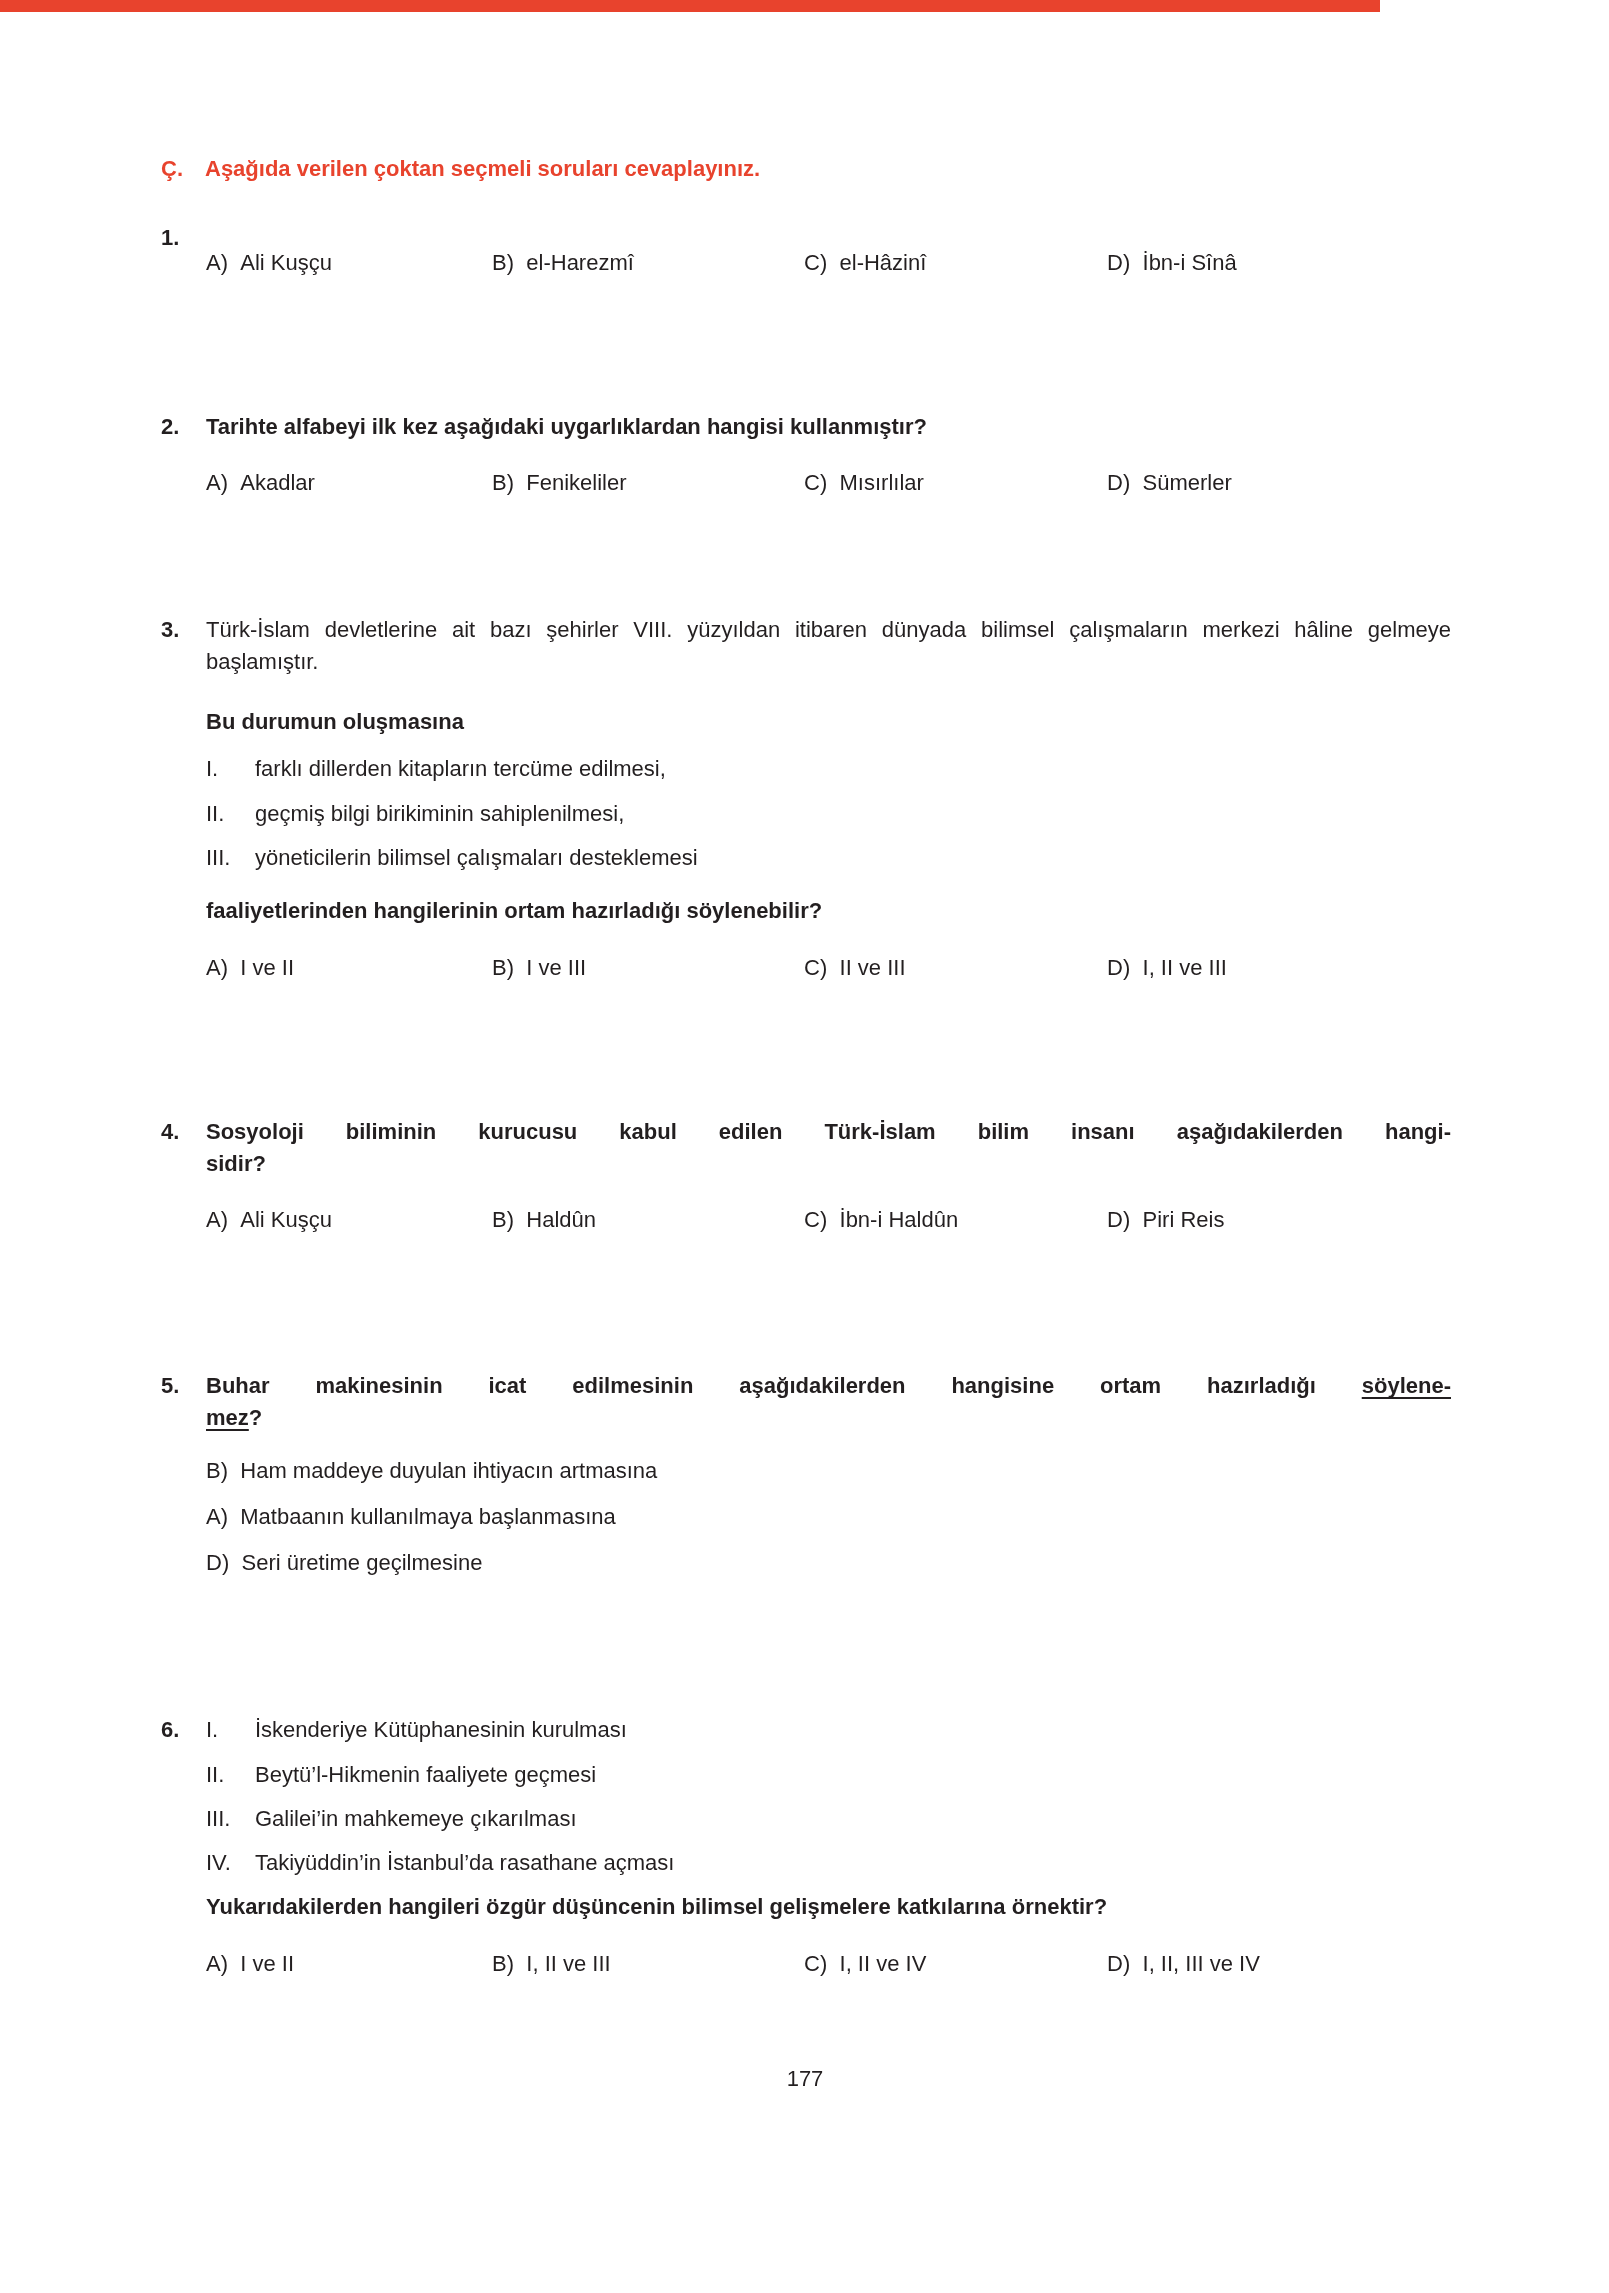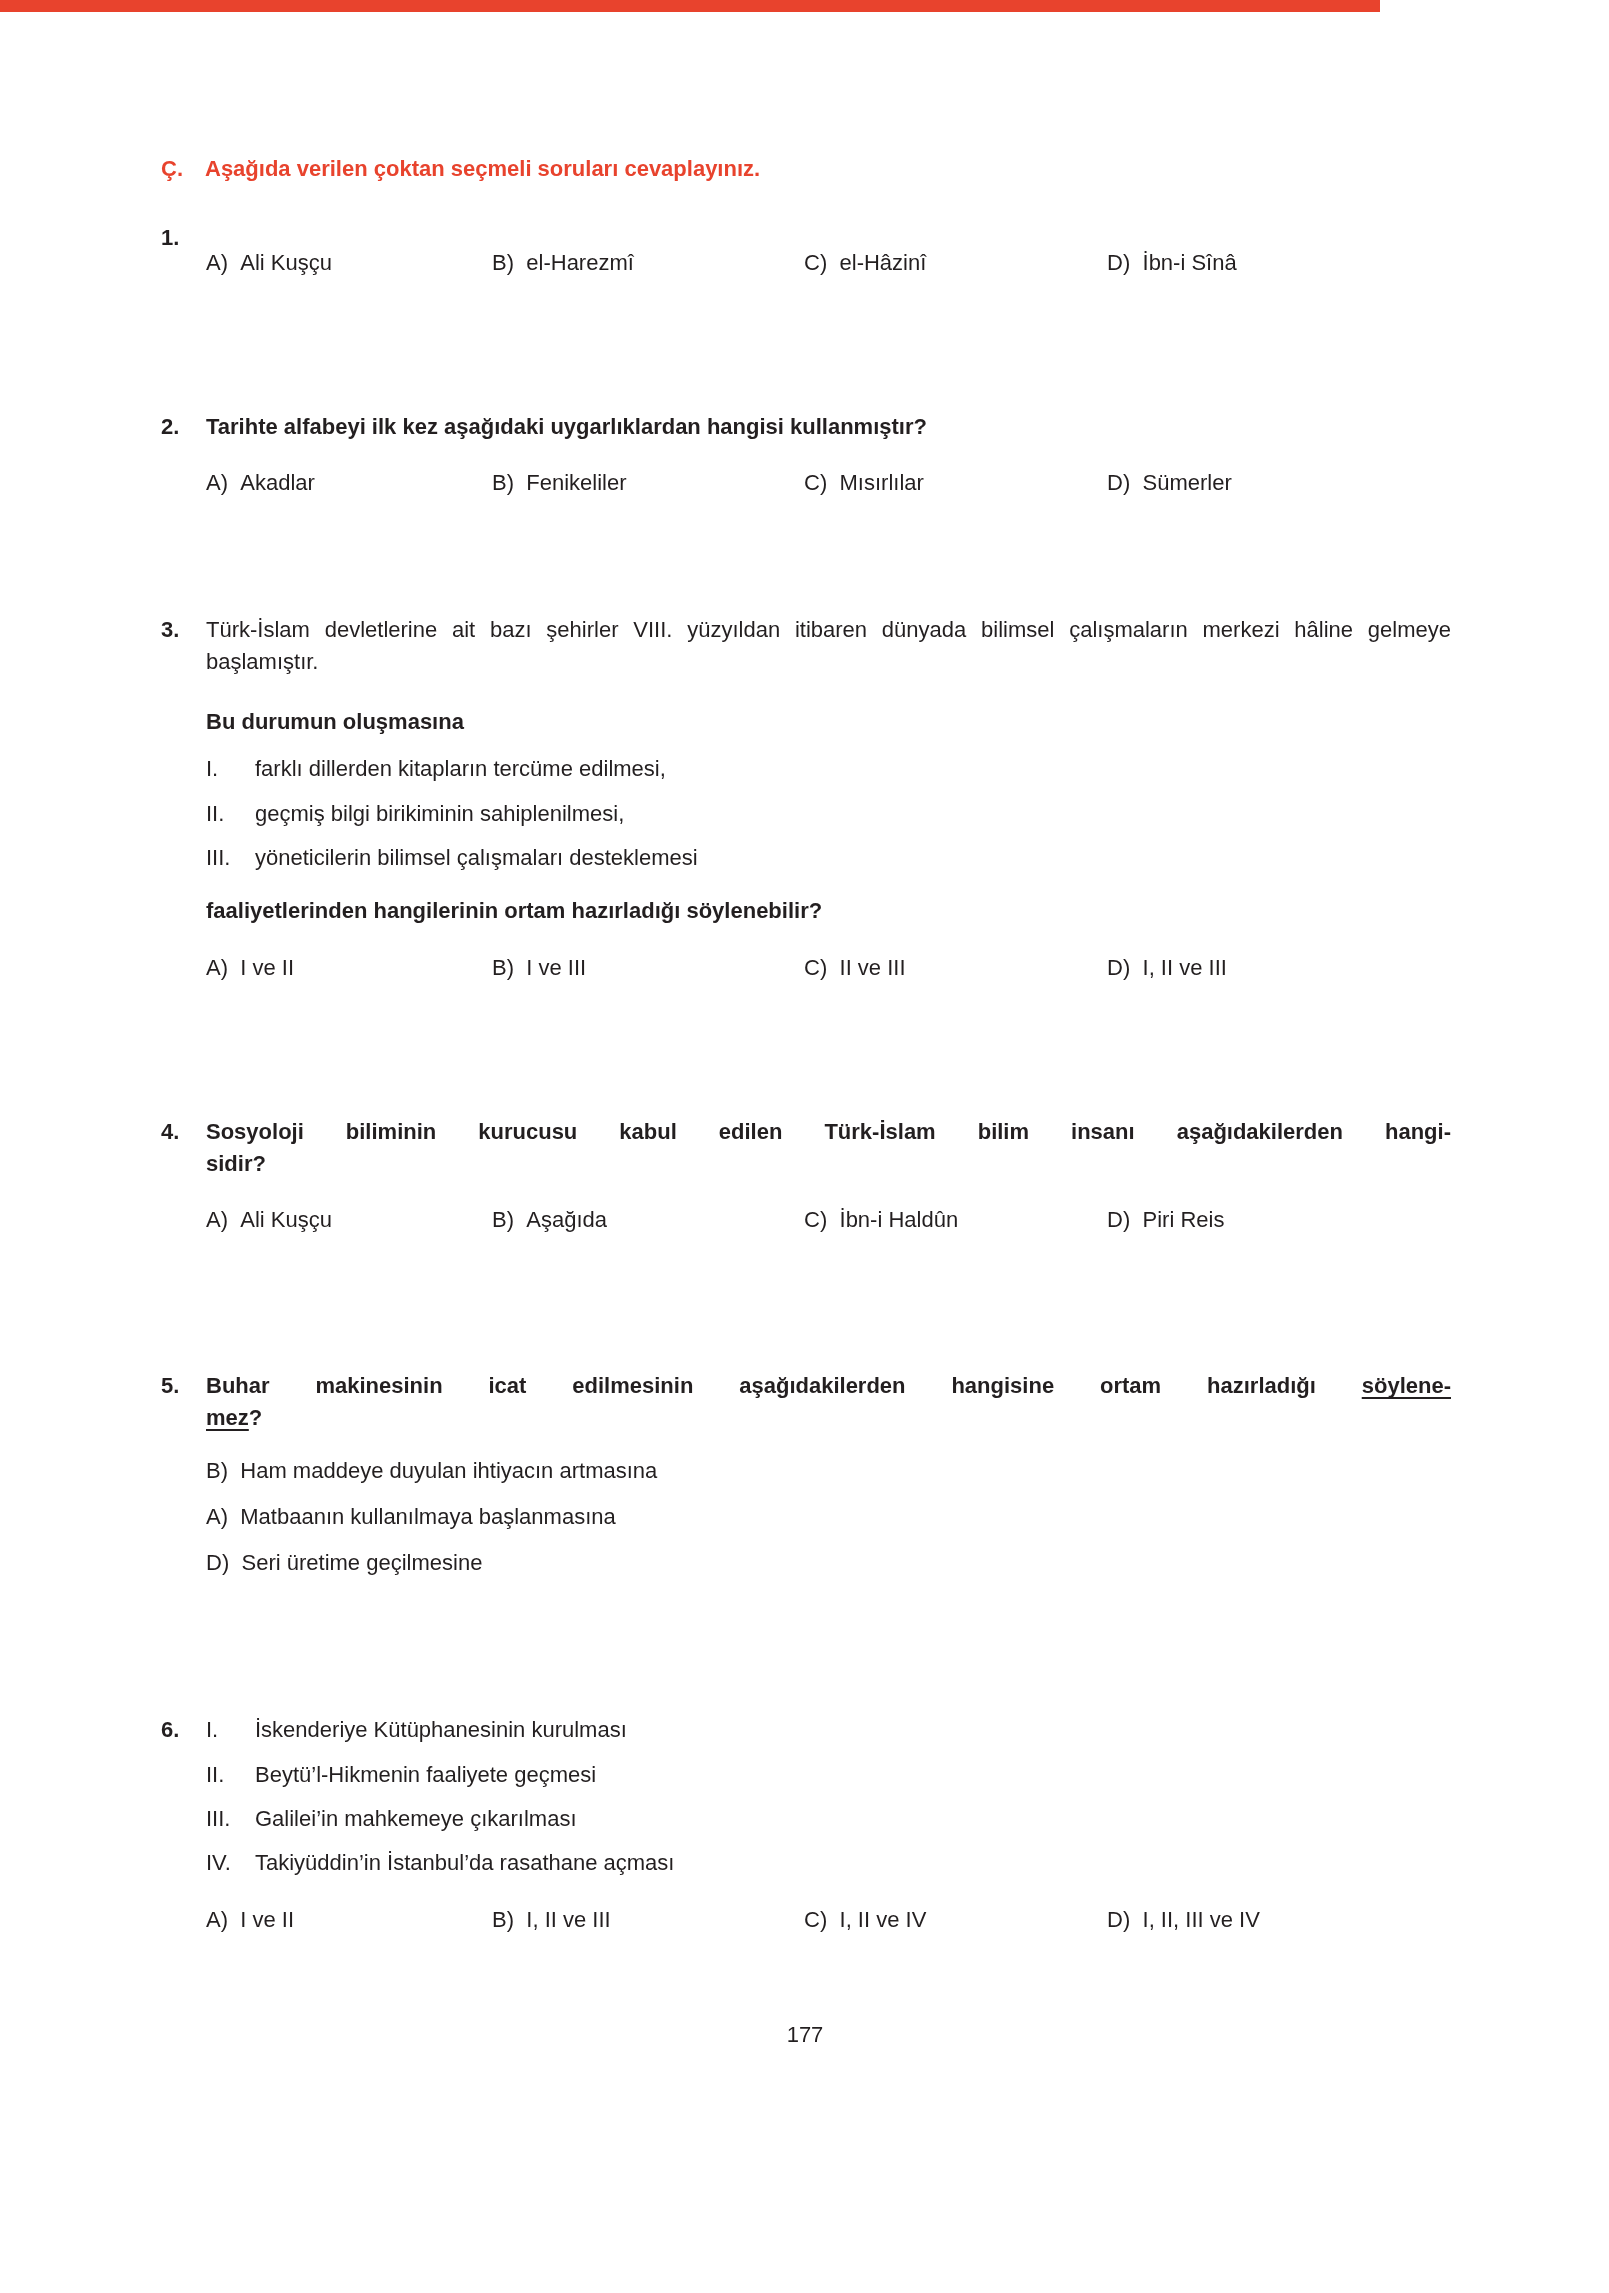--- a/index.html
+++ b/index.html
@@ -162,21 +162,21 @@
 
     <div class="question mb-q4">
       <span class="q-num">4.</span>
       <div class="q-body">
         <p class="stem bold jl"><span>Sosyoloji biliminin kurucusu kabul edilen Türk-İslam bilim insanı aşağıdakilerden hangi-</span><br><span>sidir?</span></p>
         <div class="options-row">
           <div class="option">
             <span class="opt-letter">A)</span><span class="opt-text">Ali Kuşçu</span>
           </div>
           <div class="option">
-            <span class="opt-letter">B)</span><span class="opt-text">Aşağıda</span>
+            <span class="opt-letter">B)</span><span class="opt-text">Haldûn</span>
           </div>
           <div class="option">
             <span class="opt-letter">C)</span><span class="opt-text">İbn-i Haldûn</span>
           </div>
           <div class="option">
             <span class="opt-letter">D)</span><span class="opt-text">Piri Reis</span>
           </div>
         </div>
       </div>
     </div>
@@ -213,20 +213,21 @@
           </div>
           <div class="roman-item">
             <span class="roman-numeral">III.</span>
               <span class="item-text">Galilei’in mahkemeye çıkarılması</span>
           </div>
           <div class="roman-item">
             <span class="roman-numeral">IV.</span>
               <span class="item-text">Takiyüddin’in İstanbul’da rasathane açması</span>
           </div>
         </div>
+        <p class="tail bold" style="margin-top:12.3px;">Yukarıdakilerden hangileri özgür düşüncenin bilimsel gelişmelere katkılarına örnektir?</p>
         <div class="options-row">
           <div class="option">
             <span class="opt-letter">A)</span><span class="opt-text">I ve II</span>
           </div>
           <div class="option">
             <span class="opt-letter">B)</span><span class="opt-text">I, II ve III</span>
           </div>
           <div class="option">
             <span class="opt-letter">C)</span><span class="opt-text">I, II ve IV</span>
           </div>

